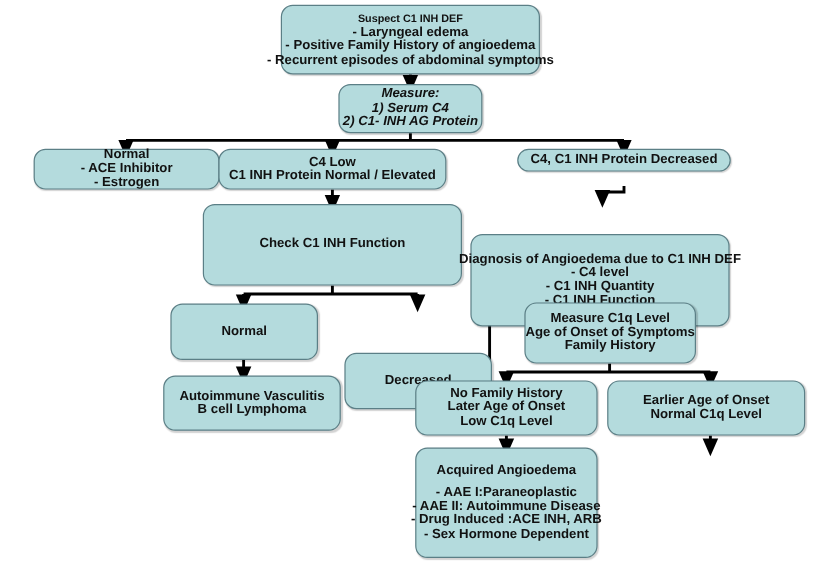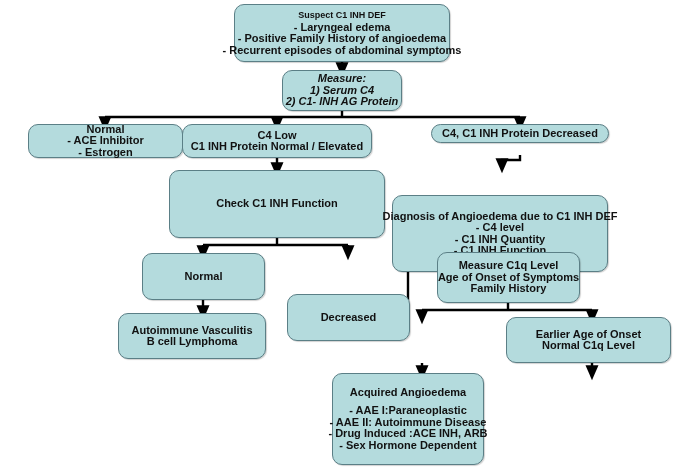--- a/index.html
+++ b/index.html
@@ -149,32 +149,37 @@
   <div class="node" style="left:287px; top:253px; width:123px; height:47px;margin-top:41px;">
     <div class="line">Decreased</div>
   </div>
 
   <div class="node" style="left:437px; top:252px; width:143px; height:51px;">
     <div class="line">Measure C1q Level</div>
     <div class="line">Age of Onset of Symptoms</div>
     <div class="line">Family History</div>
   </div>
 
-  <div class="node" style="left:118px; top:313px; width:148px; height:46px;">
+  <div class="node" style="left:136px; top:313px; width:148px; height:46px;">
     <div class="line">Autoimmune Vasculitis</div>
     <div class="line">B cell Lymphoma</div>
   </div>
 
+  <div class="node" style="left:346px; top:317px; width:152px; height:46px;">
+    <div class="line">No Family History</div>
+    <div class="line">Later Age of Onset</div>
+    <div class="line">Low C1q Level</div>
+  </div>
 
   <div class="node" style="left:506px; top:317px; width:165px; height:46px;">
     <div class="line">Earlier Age of Onset</div>
     <div class="line">Normal C1q Level</div>
   </div>
 
-  <div class="node" style="left:332px; top:373px; width:152px; height:92px;">
+  <div class="node" style="left:346px; top:373px; width:152px; height:92px;">
     <div class="line">Acquired Angioedema</div>
     <div class="gap"></div>
     <div class="line">- AAE I:Paraneoplastic</div>
     <div class="line">- AAE II: Autoimmune Disease</div>
     <div class="line">- Drug Induced :ACE INH, ARB</div>
     <div class="line">- Sex Hormone Dependent</div>
   </div>
 
 
 </div>

